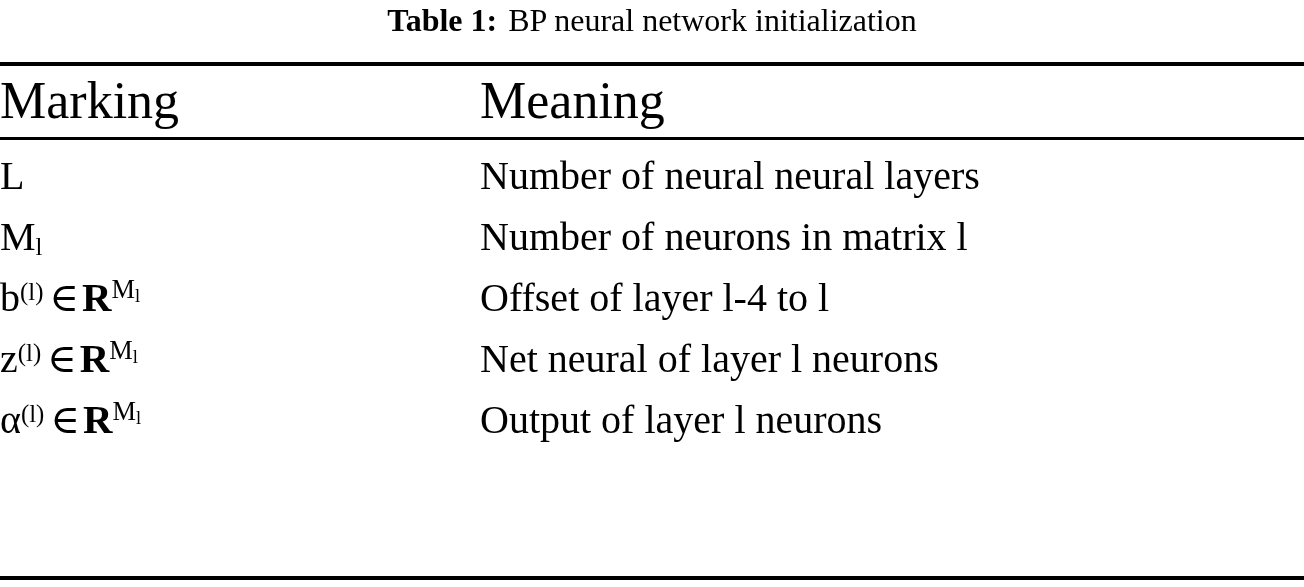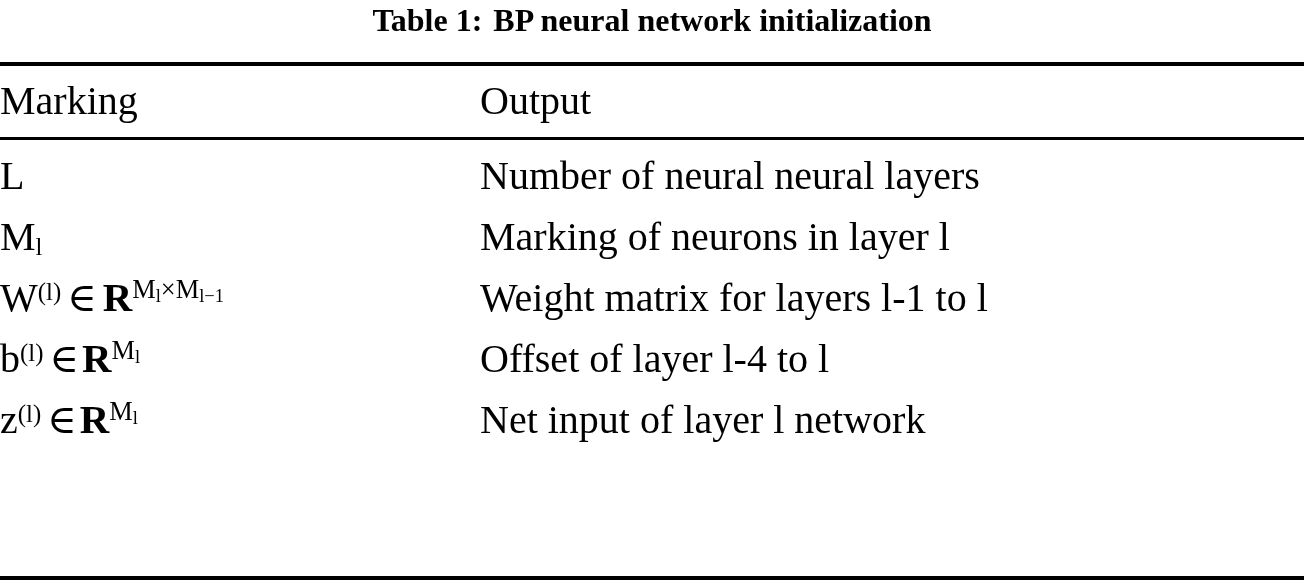--- a/index.html
+++ b/index.html
@@ -32,21 +32,21 @@
     align-items: flex-start;
     justify-content: center;
     font-size: 32px;
     line-height: 40px;
     white-space: pre;
   }
   .caption-label {
     font-weight: bold;
   }
   .caption-gap { width: 11px; display: inline-block; }
-  .caption-text { font-weight: bold; }
+  .caption-text { font-weight: normal; }
 
   
   .rule {
     position: absolute;
     left: 0;
     width: 1304px;
     background: #000000;
   }
   .rule-top    { top: 62px;  height: 4px; }
   .rule-mid    { top: 137px; height: 3px; }
@@ -66,21 +66,21 @@
 
   .tbl th, .tbl td {
     padding: 0;
     margin: 0;
     text-align: left;
     vertical-align: baseline;
     font-weight: normal;
   }
 
   .hdr-row th {
-    font-size: 40px;
+    font-size: 52px;
     line-height: 70px;
     height: 70px;
     white-space: nowrap;
   }
 
   .body-row td {
     font-size: 40px;
     line-height: 61px;
     height: 61px;
     white-space: nowrap;
@@ -139,69 +139,69 @@
 
   <table class="tbl">
     <colgroup>
       <col class="c-mark">
       <col class="c-mean">
     </colgroup>
 
     <thead>
       <tr class="hdr-row">
         <th>Marking</th>
-        <th>Output</th>
+        <th>Meaning</th>
       </tr>
     </thead>
 
     <tbody>
 
       <tr class="body-row">
         <td>
           <span class="math">
             <span>L</span>
           </span>
         </td>
         <td>Number of neural neural layers</td>
       </tr>
 
       <tr class="body-row">
         <td>
           <span class="math">
             <span>M</span><span class="sub">l</span>
           </span>
         </td>
-        <td>Marking of neurons in layer l</td>
-      </tr>
-
-
-      <tr class="body-row">
-        <td>
-          <span class="math">
-            <span>W</span><span class="sup">(l)</span><span class="thin"></span><span>∈</span><span class="thin"></span><span class="bbR">R</span><span class="sup-big"><span>M</span><span class="sub2">l</span><span>×</span><span>M</span><span class="sub2">l−1</span></span>
-          </span>
-        </td>
-        <td>Weight matrix for layers l-1 to l</td>
-      </tr>
+        <td>Number of neurons in matrix l</td>
+      </tr>
+
+
 
       <tr class="body-row">
         <td>
           <span class="math">
             <span>b</span><span class="sup">(l)</span><span class="thin"></span><span>∈</span><span class="thin-s"></span><span class="bbR">R</span><span class="sup-big"><span>M</span><span class="sub2">l</span></span>
           </span>
         </td>
         <td>Offset of layer l-4 to l</td>
       </tr>
 
       <tr class="body-row">
         <td>
           <span class="math">
             <span>z</span><span class="sup">(l)</span><span class="thin"></span><span>∈</span><span class="thin-s"></span><span class="bbR">R</span><span class="sup-big"><span>M</span><span class="sub2">l</span></span>
           </span>
         </td>
-        <td>Net input of layer l network</td>
-      </tr>
-
+        <td>Net neural of layer l neurons</td>
+      </tr>
+
+      <tr class="body-row">
+        <td>
+          <span class="math">
+            <span>α</span><span class="sup">(l)</span><span class="thin"></span><span>∈</span><span class="thin-s"></span><span class="bbR">R</span><span class="sup-big"><span>M</span><span class="sub2">l</span></span>
+          </span>
+        </td>
+        <td>Output of layer l neurons</td>
+      </tr>
 
     </tbody>
   </table>
 
 </div>
 
 </body></html>

